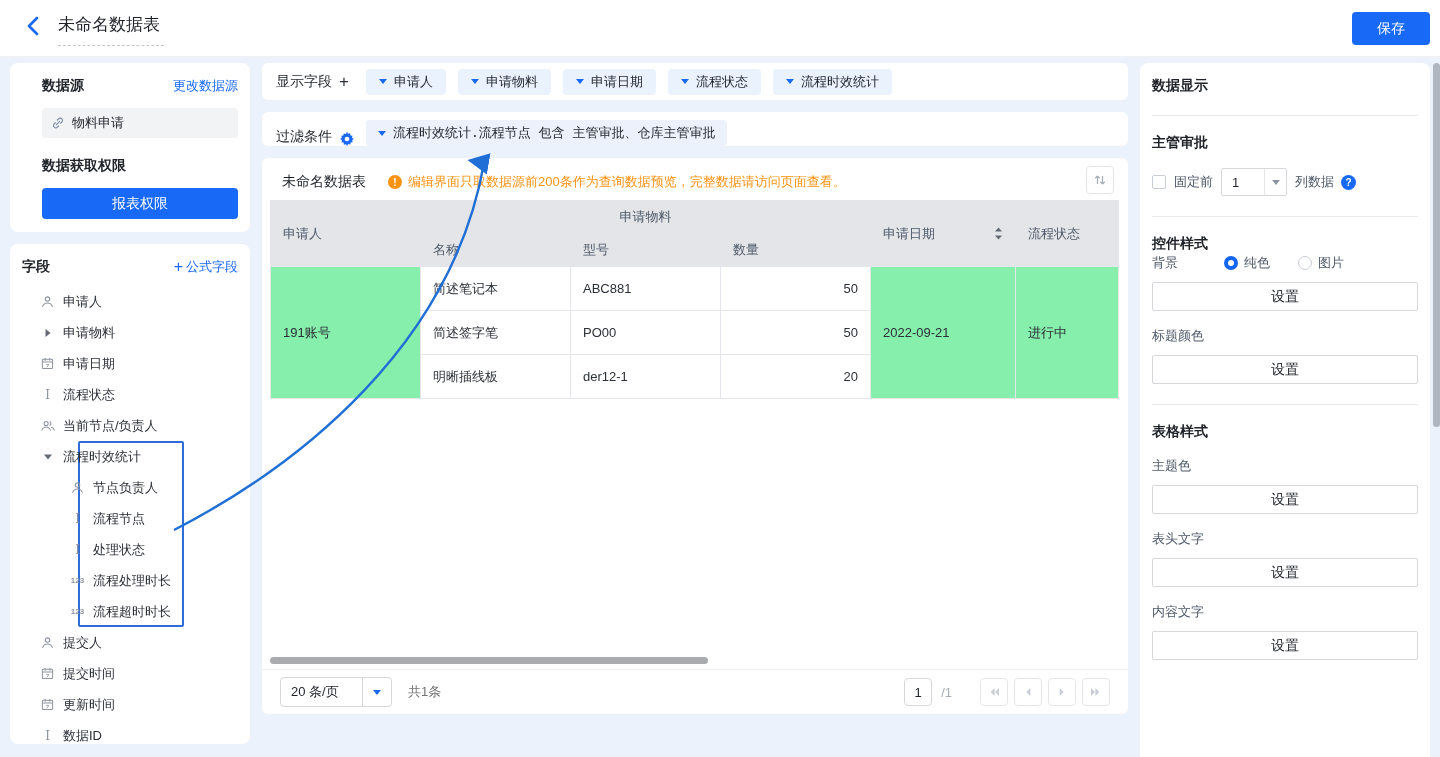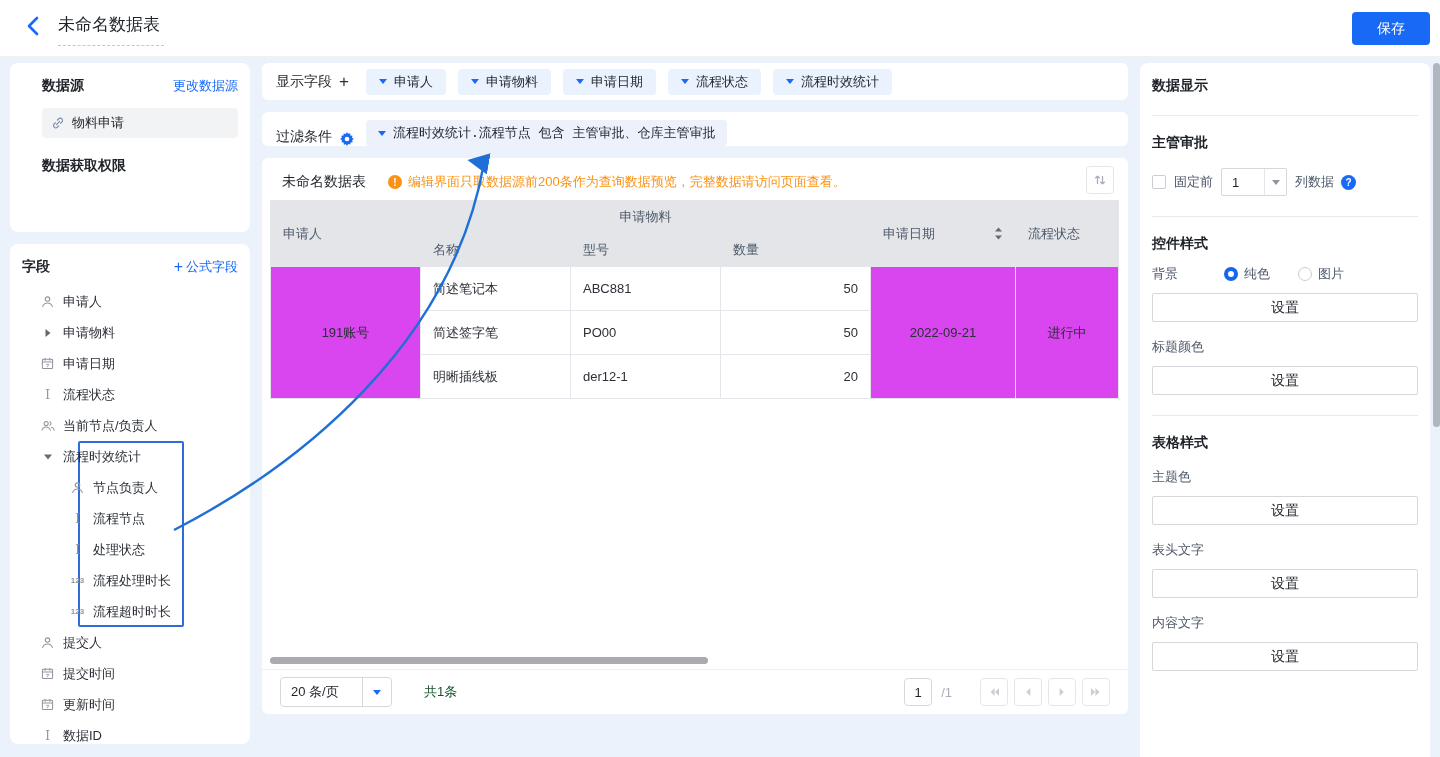--- a/index.html
+++ b/index.html
@@ -52,30 +52,30 @@
   #notice-icon { width:14px; height:14px; border-radius:50%; background:#FA9214; color:#fff; font-size:10px; font-weight:bold; display:flex; align-items:center; justify-content:center; flex:none; }
   #notice-text { font-size:13px; color:#FA9214; }
   #sort-btn { position:absolute; left:824px; top:8px; width:28px; height:28px; border:1px solid #E5E6E8; border-radius:4px; display:flex; align-items:center; justify-content:center; cursor:pointer; }
 
   #table-wrap { position:absolute; left:8px; top:42px; width:850px; overflow:hidden; }
   table { border-collapse:collapse; table-layout:fixed; width:848px; }
   th,td { border:1px solid #E5E6EB; font-weight:normal; text-align:left; padding:0 12px; font-size:13px; overflow:hidden; white-space:nowrap; }
   thead th { background:#E3E5E8; color:#4E5969; height:33px; }
   thead th.group { text-align:center; }
   tbody td { background:#fff; color:#2B2F36; height:44px; }
-  tbody td.merged { background:#d946ef;text-align:center; }
+  tbody td.merged { background:#86efac; }
   td.num { text-align:right; }
   .th-sort { display:flex; align-items:center; justify-content:space-between; }
 
   #h-scrollbar { position:absolute; left:8px; top:499px; width:438px; height:7px; background:#A9ABAE; border-radius:4px; cursor:pointer; }
   #pg-footer { position:absolute; left:0; top:511px; width:866px; height:45px; border-top:1px solid #EFF0F2; display:flex; align-items:center; padding:0 18px; }
   #page-size { width:112px; height:30px; border:1px solid #D5D7DB; border-radius:4px; display:flex; align-items:center; cursor:pointer; background:#fff; }
   #page-size-label { flex:1; padding-left:10px; font-size:13px; color:#1F2329; }
   #page-size-caret { width:29px; height:100%; border-left:1px solid #D5D7DB; display:flex; align-items:center; justify-content:center; }
-  #total-count { margin-left:32px; font-size:13px; color:#14532d; }
+  #total-count { margin-left:16px; font-size:13px; color:#737373; }
   #pg-right { margin-left:auto; display:flex; align-items:center; }
   #page-input { width:28px; height:28px; border:1px solid #D5D7DB; border-radius:4px; display:flex; align-items:center; justify-content:center; font-size:13px; color:#1F2329; background:#fff; }
   #page-of { margin:0 22px 0 9px; font-size:13px; color:#A9AFB8; }
   .nav-btn { width:28px; height:28px; border:1px solid #E5E6E8; border-radius:4px; display:flex; align-items:center; justify-content:center; margin-left:6px; background:#fff; cursor:default; }
 
   
   #settings-panel { left:1140px; top:63px; width:290px; height:710px; border-radius:8px; padding:14px 12px; }
   .set-head { font-size:14px; font-weight:bold; color:#1F2329; }
   .set-row { display:flex; align-items:center; margin-top:16px; }
   .checkbox { width:14px; height:14px; border:1px solid #C9CDD4; border-radius:2px; background:#fff; flex:none; cursor:pointer; }
@@ -122,20 +122,21 @@
       <span style="display:flex">
         <svg width="14" height="14" viewBox="0 0 16 16" fill="none" stroke="#7D89A6" stroke-width="1.3" stroke-linecap="round">
             <path d="M6.2 9.8l3.6-3.6"></path>
             <path d="M7.3 4.6l1.4-1.4a2.6 2.6 0 0 1 3.7 3.7l-1.4 1.4"></path>
             <path d="M8.7 11.4l-1.4 1.4a2.6 2.6 0 0 1-3.7-3.7l1.4-1.4"></path>
           </svg>
       </span>
       <span>物料申请</span>
     </div>
     <div class="sec-head" id="perm-head">数据获取权限</div>
+    <div id="perm-btn">报表权限</div>
   </div>
 </div>
 
 <div class="panel" id="fields-panel">
   <div class="row-between" id="fields-head">
     <span class="sec-head">字段</span>
     <span class="blue-link" id="formula-link">
       <span id="formula-plus">+</span>
       <span>公式字段</span>
     </span>
@@ -453,21 +454,21 @@
       <span class="sel-caret">
           <span class="caret-gray"></span>
         </span>
     </span>
     <span class="set-label">列数据</span>
     <span class="q-icon">?</span>
   </div>
   <div class="divider"></div>
 
   <div class="set-head">控件样式</div>
-  <div class="set-row" style="margin-top:12px">
+  <div class="set-row" style="margin-top:1px">
     <span class="set-label" style="margin-left:0; width:72px;">背景</span>
     <span class="radio on"></span>
     <span class="radio-label">纯色</span>
     <span class="radio off" style="margin-left:28px"></span>
     <span class="radio-label">图片</span>
   </div>
   <div class="set-btn">设置</div>
   <div class="field-label">标题颜色</div>
   <div class="set-btn">设置</div>
   <div class="divider"></div>

